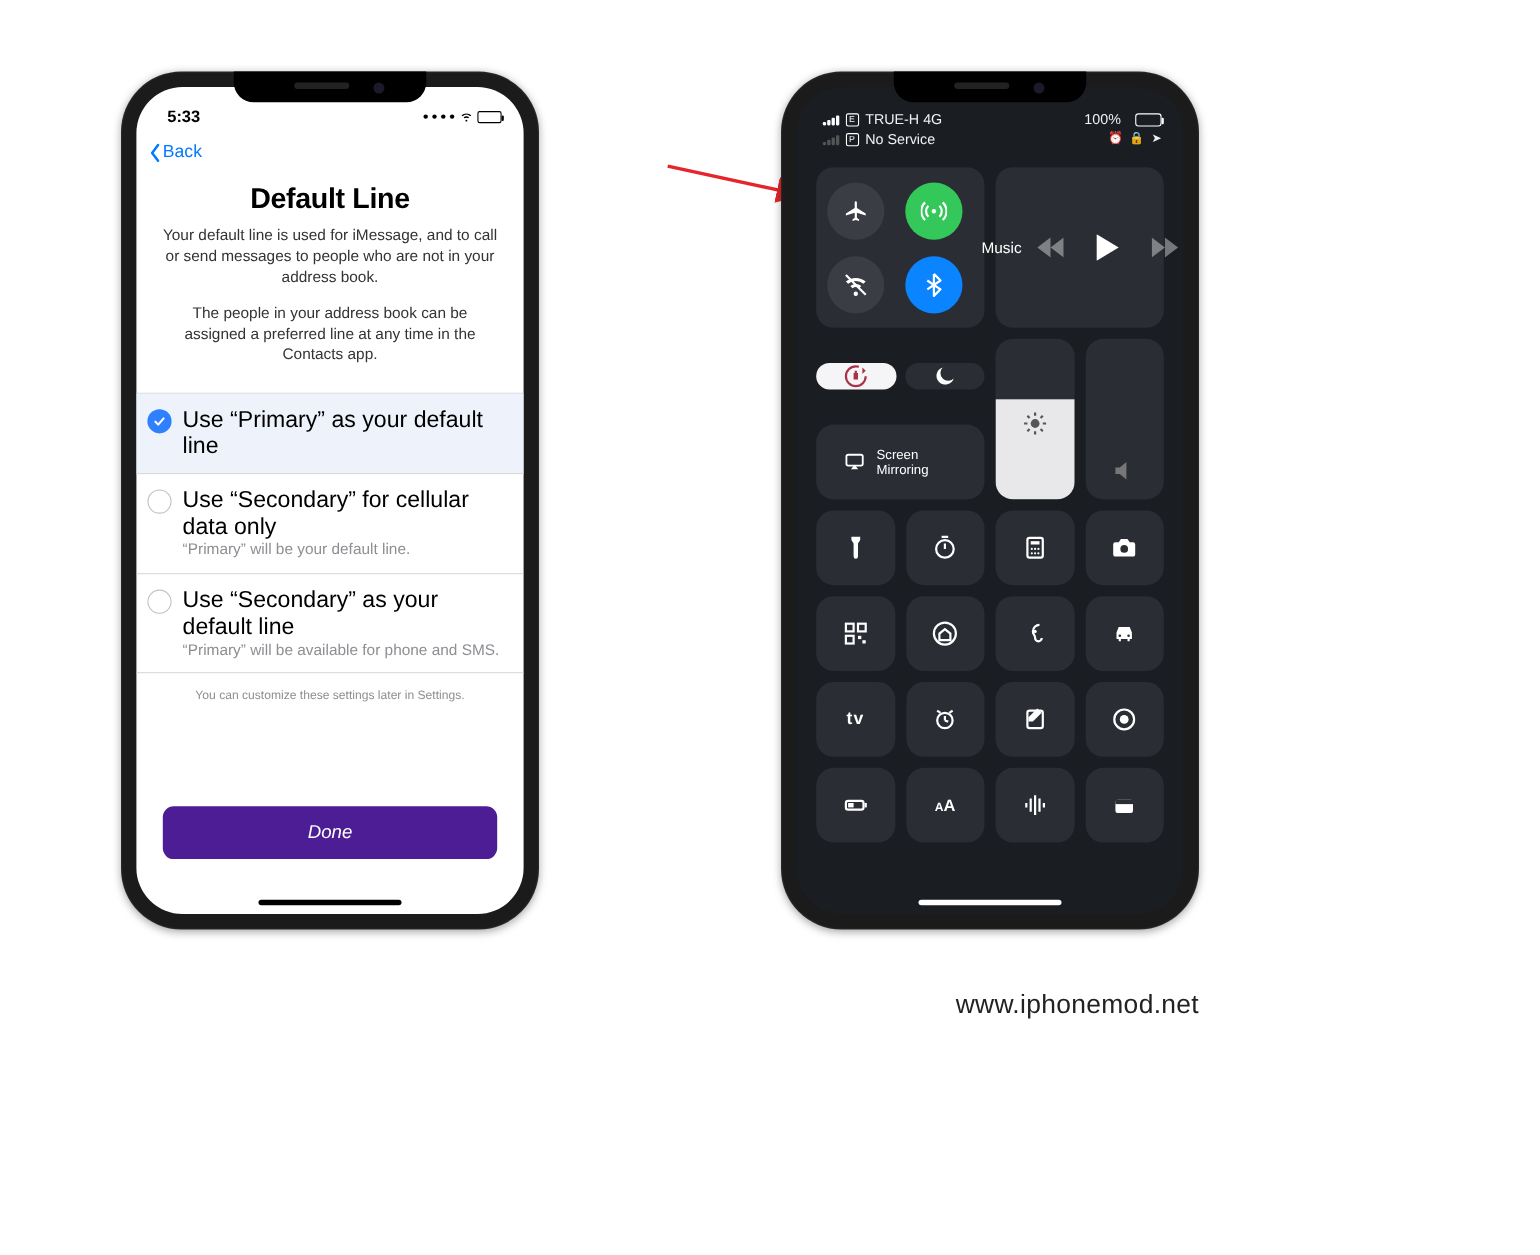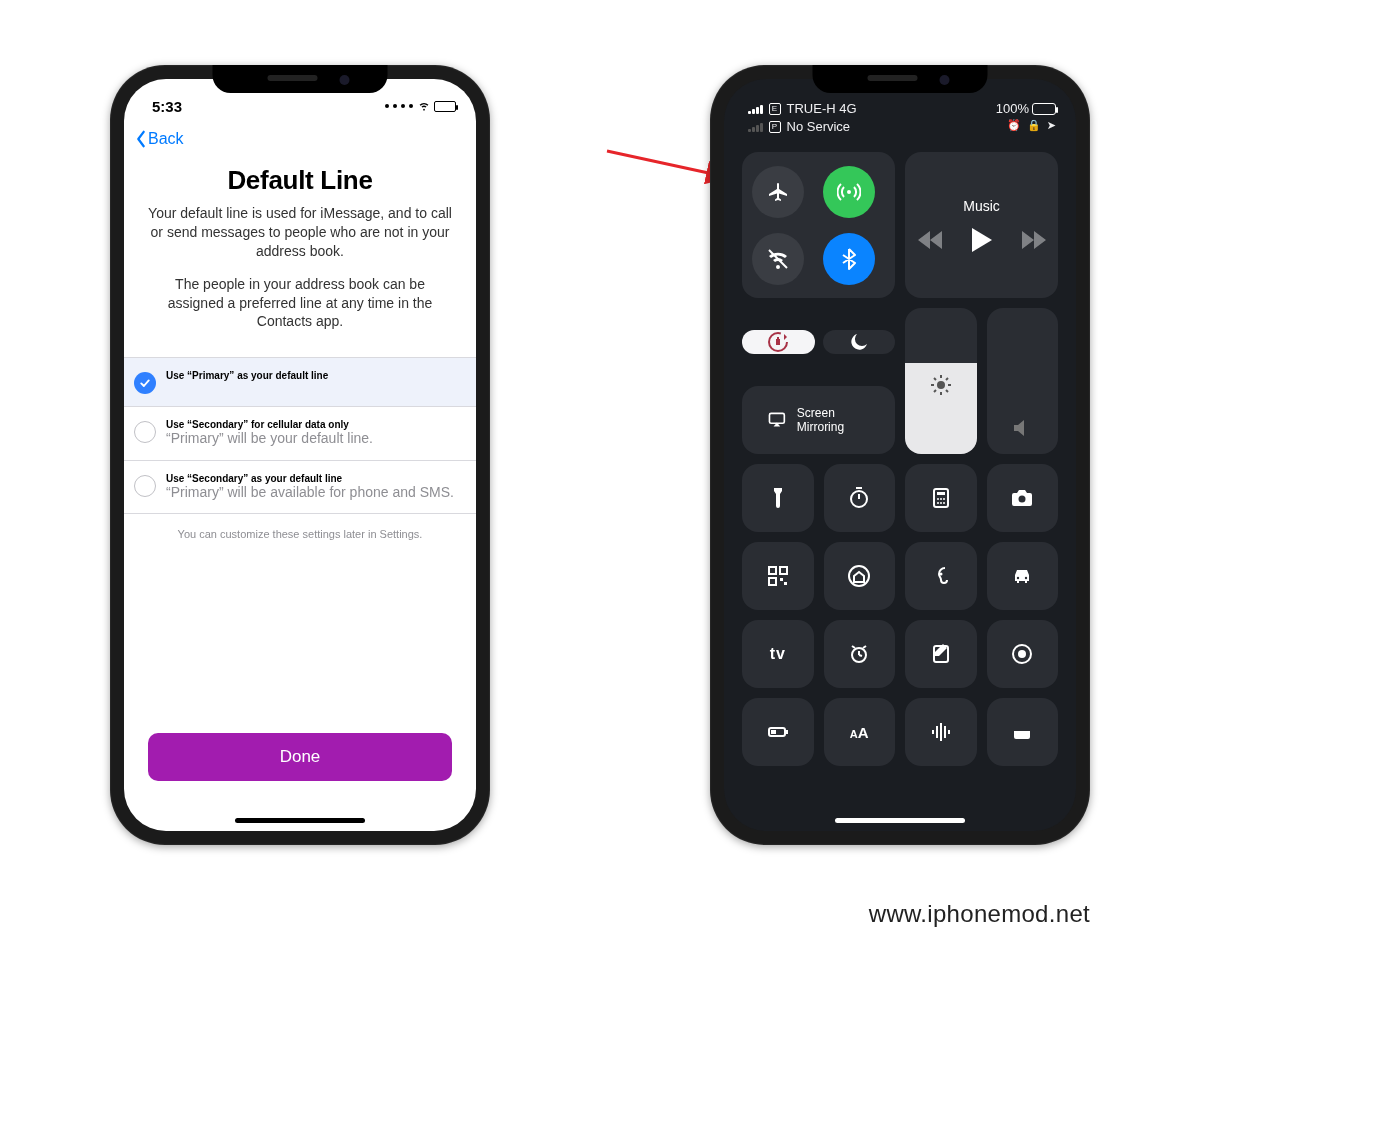--- a/index.html
+++ b/index.html
@@ -84,29 +84,29 @@
   .options { border-top:1px solid #d9d9de; border-bottom:1px solid #d9d9de; }
   .opt { display:flex; gap:10px; padding:12px 14px 12px 10px; border-bottom:1px solid #d9d9de; }
   .opt:last-child { border-bottom:none; }
   .opt.selected { background:#eef2fb; }
   .radio {
     flex: 0 0 22px; width:22px; height:22px; border-radius:50%; margin-top:2px;
     border:1.5px solid #c1c1c6; display:flex; align-items:center; justify-content:center;
   }
   .radio.checked { border:none; background:#2f80ff; color:#fff;}
   .radio.checked svg { width:12px; height:12px; }
-  .opt-text .t { font-size:10px; font-weight:700; color:#000; }
+  .opt-text .t { font-size:21px; font-weight:400; color:#000; }
   .opt-text .s { font-size:14px; color:#8e8e93; line-height:1.25; }
 
   .settings-hint { text-align:center; color:#8e8e93; font-size:11px; padding:14px 0 0; }
 
   .done-btn {
     position:absolute; bottom:50px; left:24px; right:24px;
-    background:#a21caf; color:#fff; text-align:center;
-    font-size:17px; font-weight:500; padding:14px 0; border-radius:10px;
+    background:#4c1d95; color:#fff; text-align:center;
+    font-size:17px; font-weight:500; padding:14px 0; border-radius:10px;font-style:italic;
   }
 
   
   .phone.p2 { left: 710px; top: 65px; }
   .p2 .screen { background:#1a1d22; }
   .p2 .home-indicator { background:#fff; }
   .cc-status {
     padding: 22px 20px 12px 24px;
     color:#f0f0f2;
     display:flex; justify-content:space-between; align-items:flex-start;
@@ -114,21 +114,21 @@
   }
   .cc-status .left { display:flex; flex-direction:column; gap:3px; }
   .cc-status .row { display:flex; align-items:center; gap:6px; }
   .sig-bars { display:flex; align-items:flex-end; gap:1.5px; height:10px;}
   .sig-bars span { width:2.5px; background:#fff; border-radius:1px;}
   .sig-bars span:nth-child(1){height:3px}.sig-bars span:nth-child(2){height:5px}
   .sig-bars span:nth-child(3){height:7px}.sig-bars span:nth-child(4){height:9px}
   .sig-bars.weak span{background:#555}
   .sim-letter{width:12px;height:12px;border:1px solid #fff;border-radius:2px;font-size:8px;display:flex;align-items:center;justify-content:center;}
   .cc-status .right { display:flex; flex-direction:column; align-items:flex-end; gap:3px;}
-  .bat-wrap{display:flex;align-items:center;gap:3px;}
+  .bat-wrap{display:flex;align-items:center;gap:13px;}
   .bat2{width:24px;height:12px;border:1px solid #fff;border-radius:3px;position:relative;}
   .bat2::after{content:"";position:absolute;right:-3px;top:3px;width:2px;height:6px;background:#fff;border-radius:1px;}
   .bat2-fill{background:#fff;height:100%;width:100%;border-radius:2px;}
   .mini-icons{display:flex;gap:6px;font-size:11px;}
 
   .cc-grid {
     padding: 6px 18px;
     display:grid;
     grid-template-columns: repeat(4, 1fr);
     grid-auto-rows: 68px;
@@ -141,21 +141,21 @@
     color:#fff;
     position:relative;
   }
   
   .conn { grid-column:1/3; grid-row:1/3; display:grid; grid-template-columns:1fr 1fr; grid-template-rows:1fr 1fr; padding:10px; gap:8px;}
   .conn .circ { width:52px;height:52px;border-radius:50%;display:flex;align-items:center;justify-content:center;background:#3a3d43;}
   .conn .circ.green{background:#34c759}
   .conn .circ.blue{background:#0a84ff}
   .conn .circ svg, .tile svg { width:24px; height:24px; }
 
-  .music { grid-column:3/5; grid-row:1/3; flex-direction:column; gap:14px;}
+  .music { grid-column:3/5; grid-row:1/3; flex-direction:row; gap:14px;}
   .music-title{font-size:14px;}
   .music-controls{display:flex;gap:28px;align-items:center;}
   .music-controls .side{opacity:.4}
 
   .lock-dnd { grid-column:1/3; grid-row:3/4; display:flex; gap:8px; padding:0;background:transparent;}
   .lock-dnd .half{flex:1;background:#2a2d33;border-radius:16px;display:flex;align-items:center;justify-content:center;}
   .lock-dnd .half.active{background:#f5f5f7;color:#a83246;}
 
   .mirror { grid-column:1/3; grid-row:4/5; justify-content:flex-start; padding:0 25px; gap:10px;}
   .mirror .txt{font-size:12px;line-height:1.2;}

